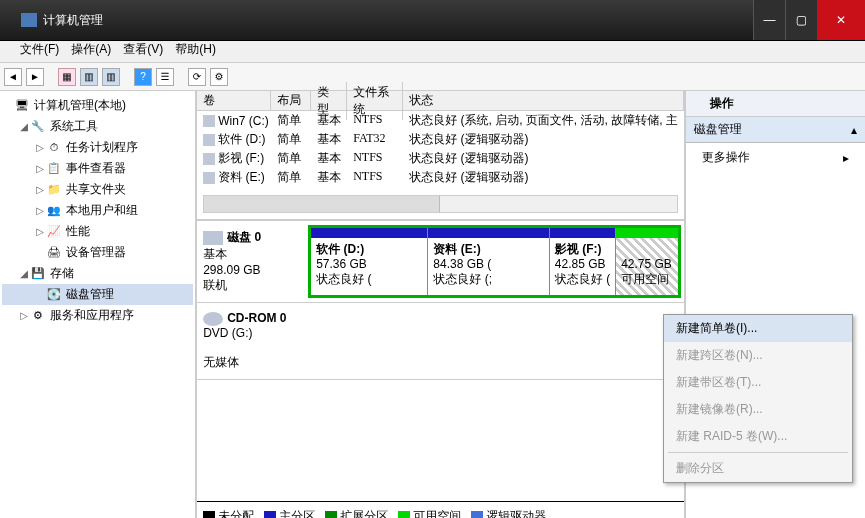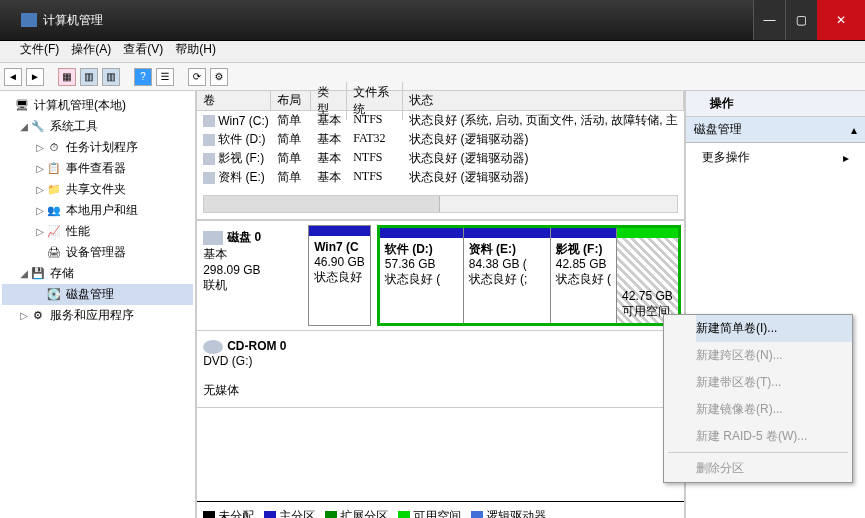--- a/index.html
+++ b/index.html
@@ -40,29 +40,29 @@
 .disks { flex:1; padding:0; overflow:hidden; border-top:2px solid #ccc; display:flex; flex-direction:column; }
 .disk-row { display:flex; border-bottom:1px solid #ccc; }
 .disk-label { width:108px; padding:8px 6px; }
 .disk-label .dicon{width:20px;height:14px;background:#bcc6d6;display:inline-block;vertical-align:middle;margin-right:4px;}
 .disk-parts { flex:1; display:flex; }
 .part { border:1px solid #888; margin:4px 3px; display:flex; flex-direction:column; position:relative; }
 .part .topbar { height:10px; }
 .part .lbl { padding:4px 5px; font-size:11px; line-height:15px; white-space:nowrap; }
 .topbar.navy{background:#1919bd;} .topbar.green{background:#00d800;}
 .part.ext { border:3px solid #00b000; padding:0; }
-.part.free { background: repeating-linear-gradient(45deg,#fff,#fff 3px,#ccc 3px,#ccc 6px); gap: 32px; }
+.part.free { background: repeating-linear-gradient(45deg,#fff,#fff 3px,#ccc 3px,#ccc 6px); }
 .legend { border-top:1px solid #000000; padding:6px; display:flex; gap:10px; align-items:center; font-size:11px; margin-top:auto; }
 .legend .sw{width:12px;height:12px;display:inline-block;vertical-align:middle;margin-right:3px;}
 .rightpane { width:180px; background:#fff; }
 .rp-header { background:#eef2f8; border-bottom:1px solid #ccc; padding:4px 24px; font-weight:bold; }
 .rp-section { background:#dde8f7; border-bottom:1px solid #bbb; padding:4px 8px; display:flex; justify-content:space-between; align-items:center; cursor:pointer; }
 .rp-item { padding:6px 16px; cursor:pointer; display:flex; justify-content:space-between; align-items:center; }
 .ctxmenu { position:absolute; right:12px; top:314px; width:190px; background:#f4f4f4; border:1px solid #999; box-shadow:2px 2px 4px rgba(0,0,0,0.3); z-index:10; }
-.ctxmenu .mi { padding:5px 0; cursor:pointer;margin-left:32px; }
+.ctxmenu .mi { padding:5px 12px; cursor:pointer; }
 .ctxmenu .mi.hl { background:#d8e4f2; }
 .ctxmenu .mi.disabled { color:#999; cursor:default; }
 .ctxmenu .sep { border-top:1px solid #ccc; margin:2px 4px; }
 </style>
 </head>
 <body>
 
 <div class="titlebar">
   <span class="app-icon"></span>
   <span class="title">计算机管理</span>
@@ -210,24 +210,20 @@
 
     <div class="disks">
       <div class="disk-row">
         <div class="disk-label">
           <div><span class="dicon"></span><b>磁盘 0</b></div>
           <div>基本</div>
           <div>298.09 GB</div>
           <div>联机</div>
         </div>
         <div class="disk-parts">
-          <div class="part" style="flex:47">
-              <div class="topbar navy"></div>
-              <div class="lbl"><b>Win7  (C</b><br><span>46.90 GB</span><br><span>状态良好</span></div>
-            </div>
           <div class="part ext" style="flex:251;display:flex;flex-direction:row;">
             <div class="part" style="flex:81;margin:0;border:none;border-right:1px solid #888;">
                 <div class="topbar navy"></div>
                 <div class="lbl"><b>软件  (D:)</b><br><span>57.36 GB</span><br><span>状态良好 (</span></div>
               </div>
             <div class="part" style="flex:84;margin:0;border:none;border-right:1px solid #888;">
                 <div class="topbar navy"></div>
                 <div class="lbl"><b>资料  (E:)</b><br><span>84.38 GB (</span><br><span>状态良好 (;</span></div>
               </div>
             <div class="part" style="flex:43;margin:0;border:none;border-right:1px solid #888;">

